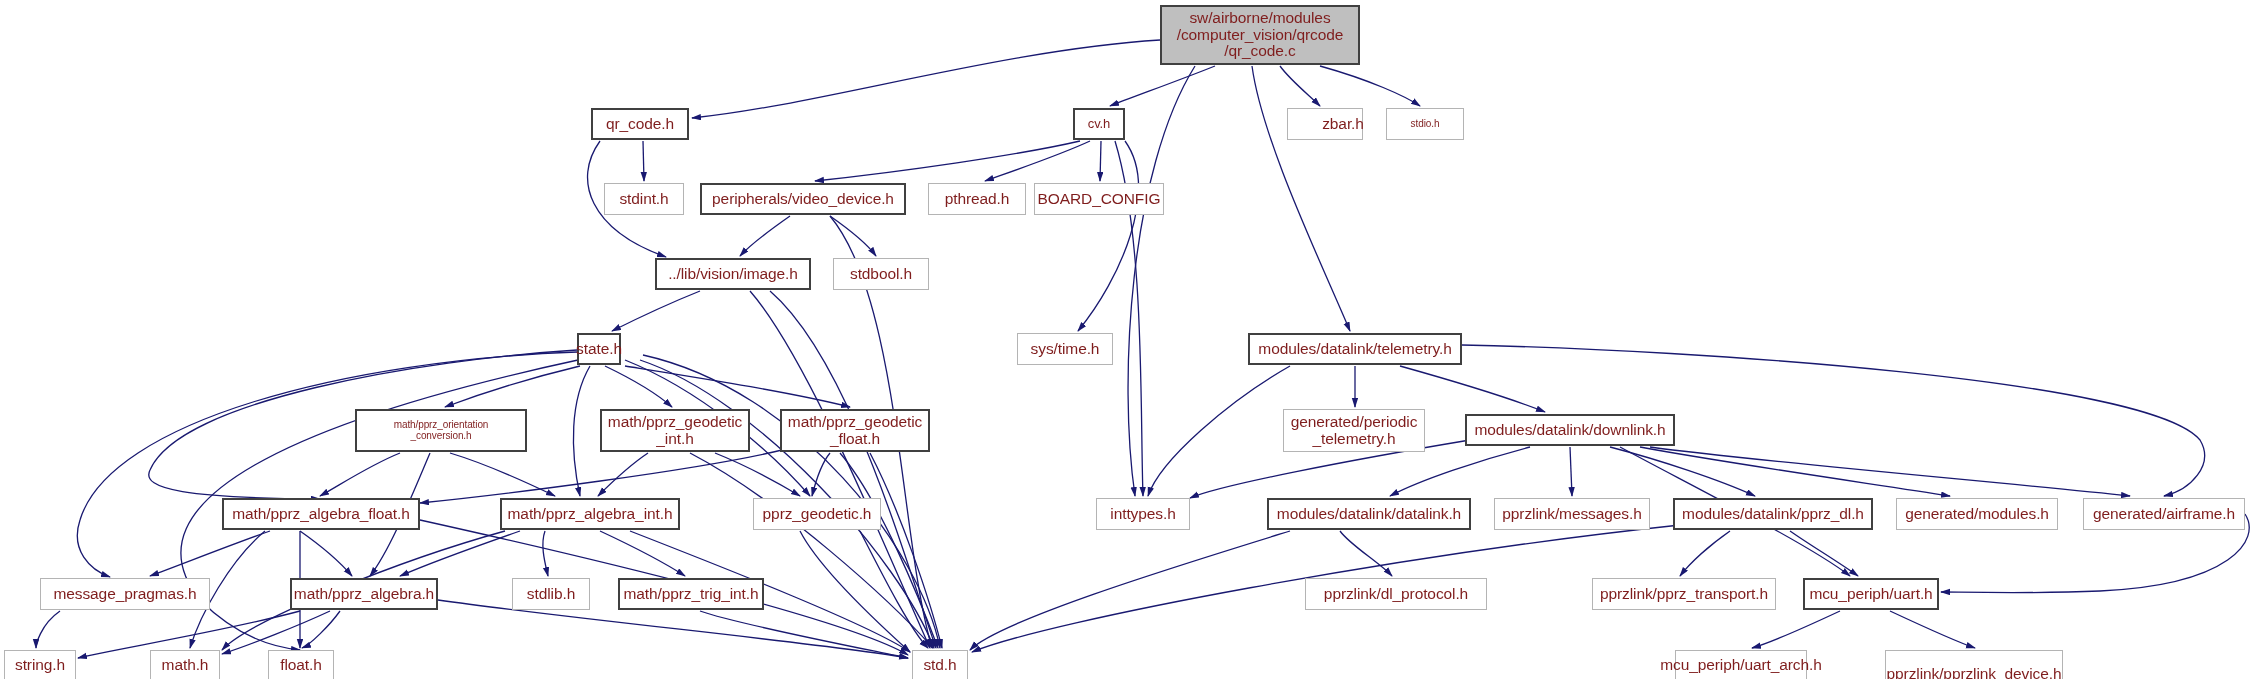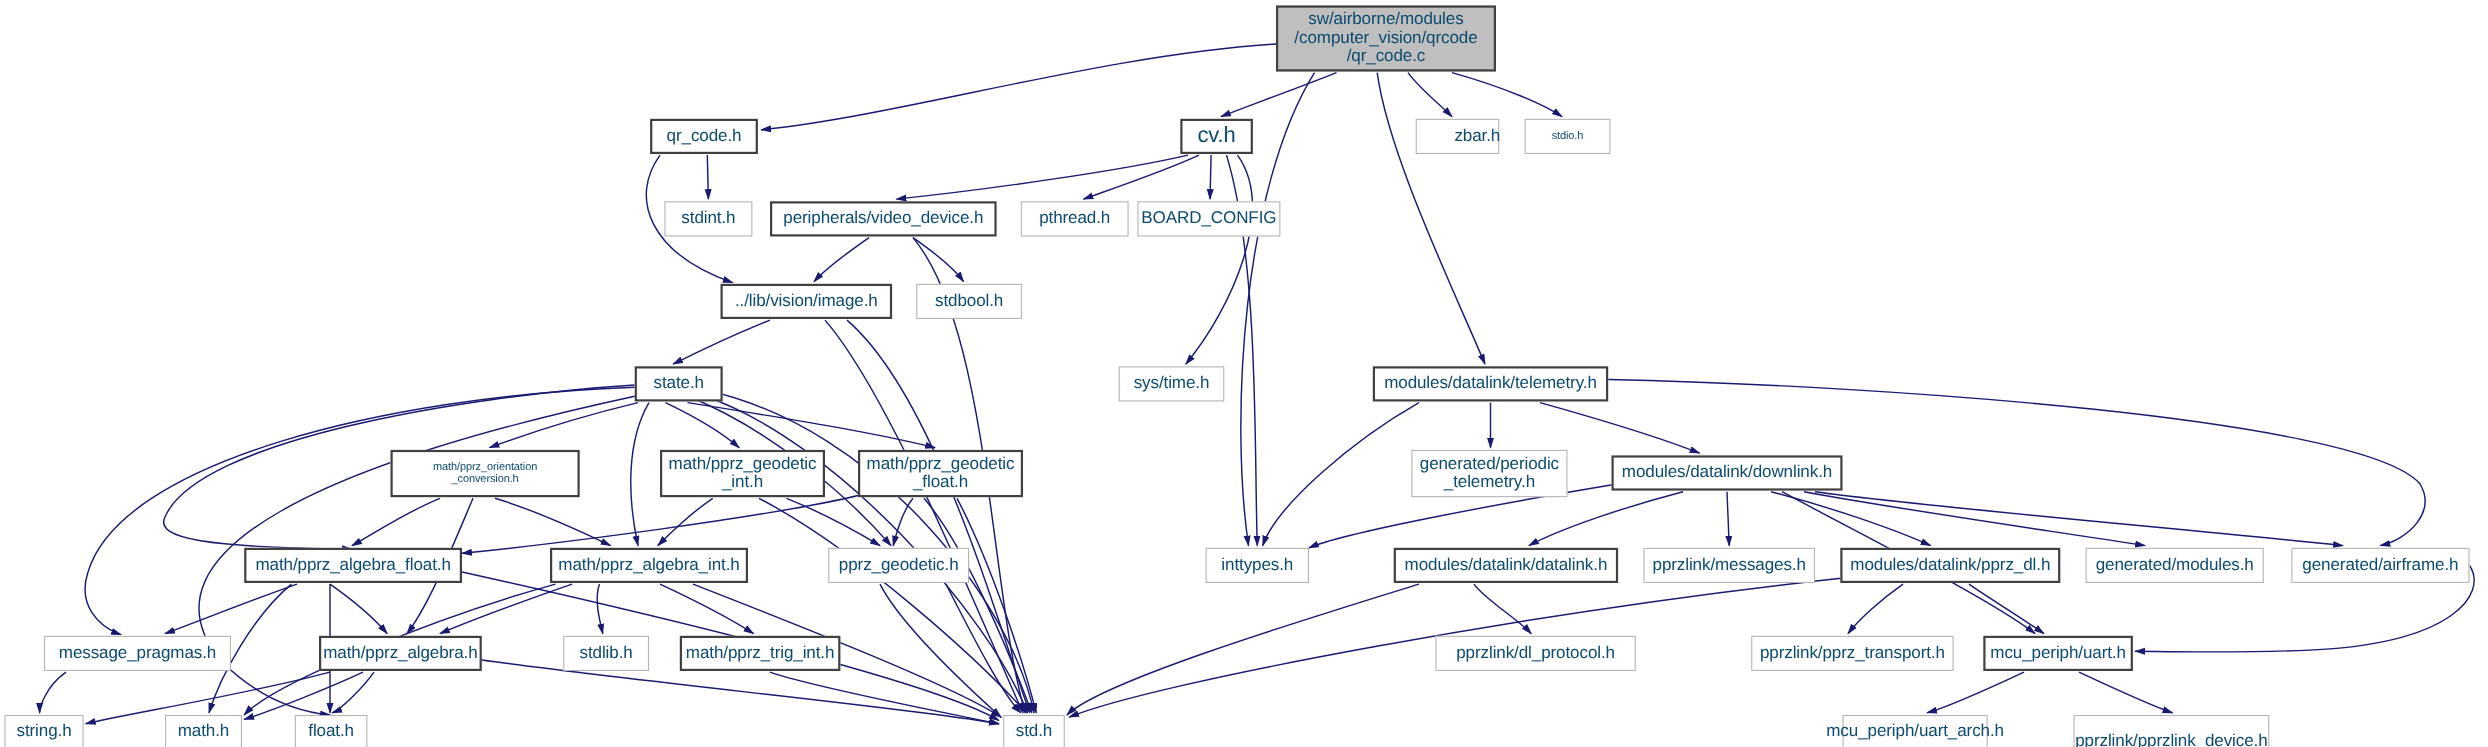--- a/index.html
+++ b/index.html
@@ -1,21 +1,21 @@
 <!DOCTYPE html>
 <html><head>
 <meta charset="utf-8">
 <style>
   html,body{margin:0;padding:0;background:#ffffff;}
   #canvas{position:relative;width:2262px;height:679px;background:#ffffff;
           font-family:"Liberation Sans", sans-serif;overflow:hidden;}
   #edges{position:absolute;left:0;top:0;width:2262px;height:679px;}
   .node{position:absolute;box-sizing:border-box;display:flex;align-items:center;
         justify-content:center;text-align:center;background:#ffffff;
-        border:1px solid #b4b4b4;color:#0c4a6e;line-height:1.08;
+        border:1px solid #b4b4b4;color:#7f1d1d;line-height:1.08;
         white-space:pre-line;letter-spacing:-0.1px;}
   .node.thick{border:2px solid #404040;}
   .node.root{border:2px solid #404040;background:#bfbfbf;}
 </style>
 </head>
 <body>
 
 <div id="canvas">
   <svg id="edges" viewBox="0 0 2262 679" xmlns="http://www.w3.org/2000/svg">
     <defs>
@@ -100,30 +100,30 @@
         <path d="M1890,611 C1920,625 1960,643 1975,648" marker-end="url(#ah)"></path>
         <path d="M2245,514 C2262,540 2230,585 2100,591 C2030,594 1960,592 1941,592" marker-end="url(#ah)"></path>
         <path d="M578,360 C300,420 120,500 200,600 C240,640 280,648 300,650" marker-end="url(#ah)"></path>
       </g>
   </svg>
   <div id="node-layer">
       <div class="node root" style="left: 1160px; top: 5px; width: 200px; height: 60px; font-size: 15.5px;">sw/airborne/modules
 /computer_vision/qrcode
 /qr_code.c</div>
       <div class="node thick" style="left: 591px; top: 108px; width: 98px; height: 32px; font-size: 15.5px;">qr_code.h</div>
-      <div class="node thick" style="left: 1073px; top: 108px; width: 66px; height: 32px; font-size: 20px;">cv.h</div>
+      <div class="node thick" style="left: 1073px; top: 108px; width: 52px; height: 32px; font-size: 13px;">cv.h</div>
       <div class="node " style="left: 1287px; top: 108px; width: 76px; height: 32px; font-size: 15.5px; padding-left: 36px;">zbar.h</div>
       <div class="node " style="left: 1386px; top: 108px; width: 78px; height: 32px; font-size: 10px;">stdio.h</div>
       <div class="node " style="left: 604px; top: 183px; width: 80px; height: 32px; font-size: 15.5px;">stdint.h</div>
       <div class="node thick" style="left: 700px; top: 183px; width: 206px; height: 32px; font-size: 15.5px;">peripherals/video_device.h</div>
       <div class="node " style="left: 928px; top: 183px; width: 98px; height: 32px; font-size: 15.5px;">pthread.h</div>
       <div class="node " style="left: 1034px; top: 183px; width: 130px; height: 32px; font-size: 15.5px;">BOARD_CONFIG</div>
       <div class="node thick" style="left: 655px; top: 258px; width: 156px; height: 32px; font-size: 15.5px;">../lib/vision/image.h</div>
       <div class="node " style="left: 833px; top: 258px; width: 96px; height: 32px; font-size: 15.5px;">stdbool.h</div>
-      <div class="node thick" style="left: 577px; top: 333px; width: 80px; height: 32px; font-size: 15.5px;">state.h</div>
+      <div class="node thick" style="left: 577px; top: 333px; width: 44px; height: 32px; font-size: 15.5px;">state.h</div>
       <div class="node " style="left: 1017px; top: 333px; width: 96px; height: 32px; font-size: 15.5px;">sys/time.h</div>
       <div class="node thick" style="left: 1248px; top: 333px; width: 214px; height: 32px; font-size: 15.5px;">modules/datalink/telemetry.h</div>
       <div class="node thick" style="left: 355px; top: 409px; width: 172px; height: 43px; font-size: 10px;">math/pprz_orientation
 _conversion.h</div>
       <div class="node thick" style="left: 600px; top: 409px; width: 150px; height: 43px; font-size: 15.5px;">math/pprz_geodetic
 _int.h</div>
       <div class="node thick" style="left: 780px; top: 409px; width: 150px; height: 43px; font-size: 15.5px;">math/pprz_geodetic
 _float.h</div>
       <div class="node " style="left: 1283px; top: 409px; width: 142px; height: 43px; font-size: 15.5px;">generated/periodic
 _telemetry.h</div>

